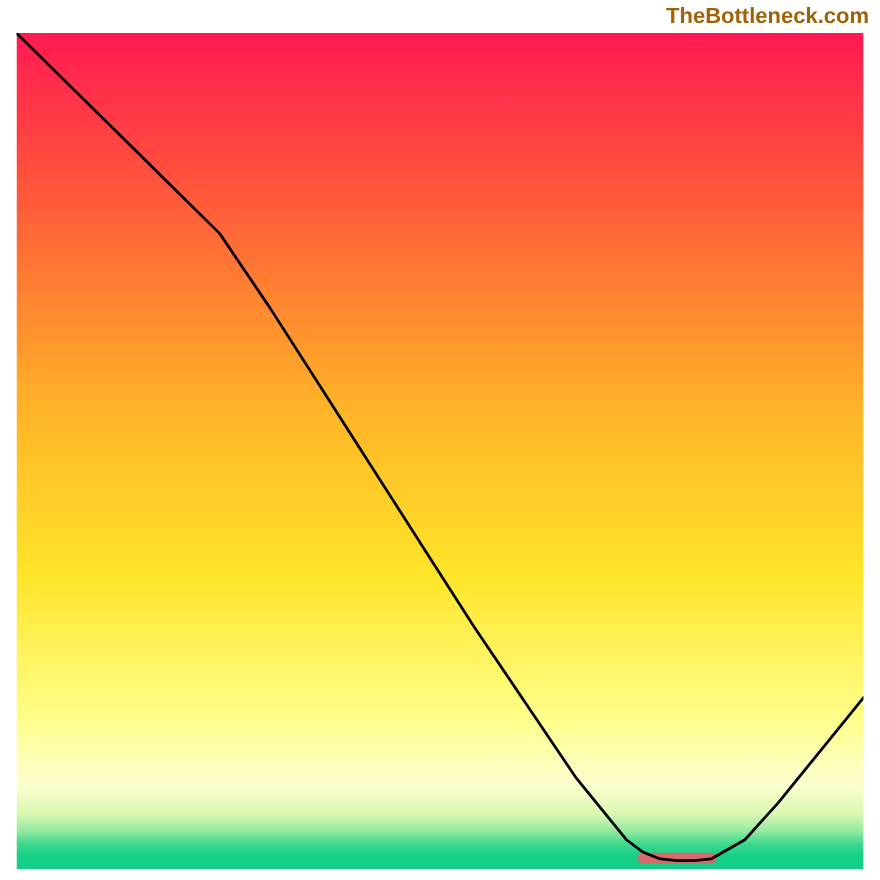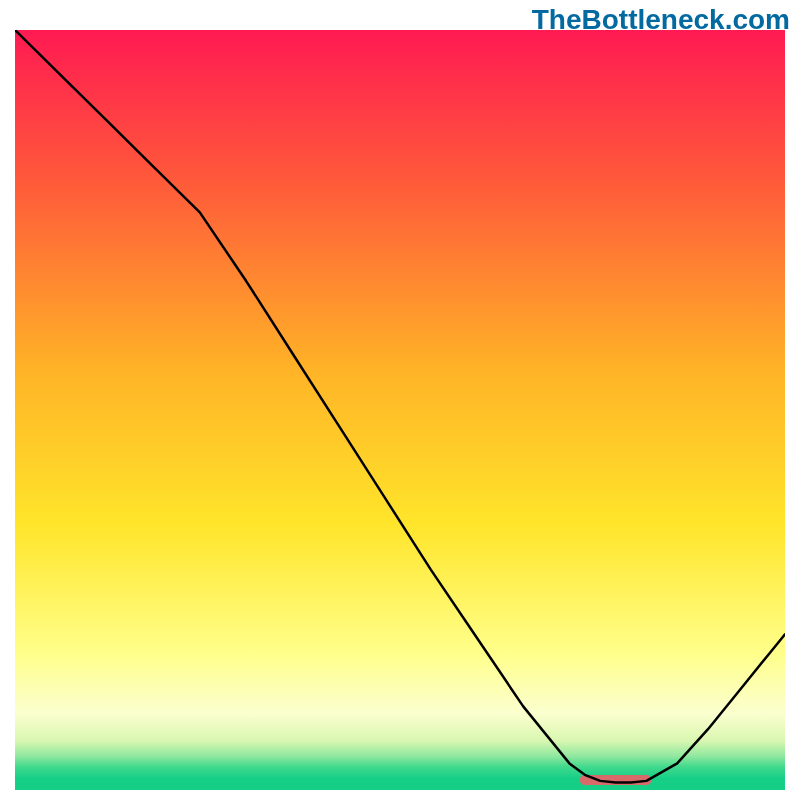--- a/index.html
+++ b/index.html
@@ -8,23 +8,23 @@
     width: 800px;
     height: 800px;
     background: #ffffff;
     position: relative;
   }
   .watermark {
     position: absolute;
     top: 4px;
     right: 10px;
     font-family: Arial, Helvetica, sans-serif;
-    font-size: 28px;
+    font-size: 20px;
     font-weight: bold;
-    color: #0369a1;
+    color: #a16207;
     z-index: 10;
   }
   .plot {
     position: absolute;
     left: 15px;
     top: 30px;
     width: 770px;
     height: 760px;
   }
   .plot svg {

